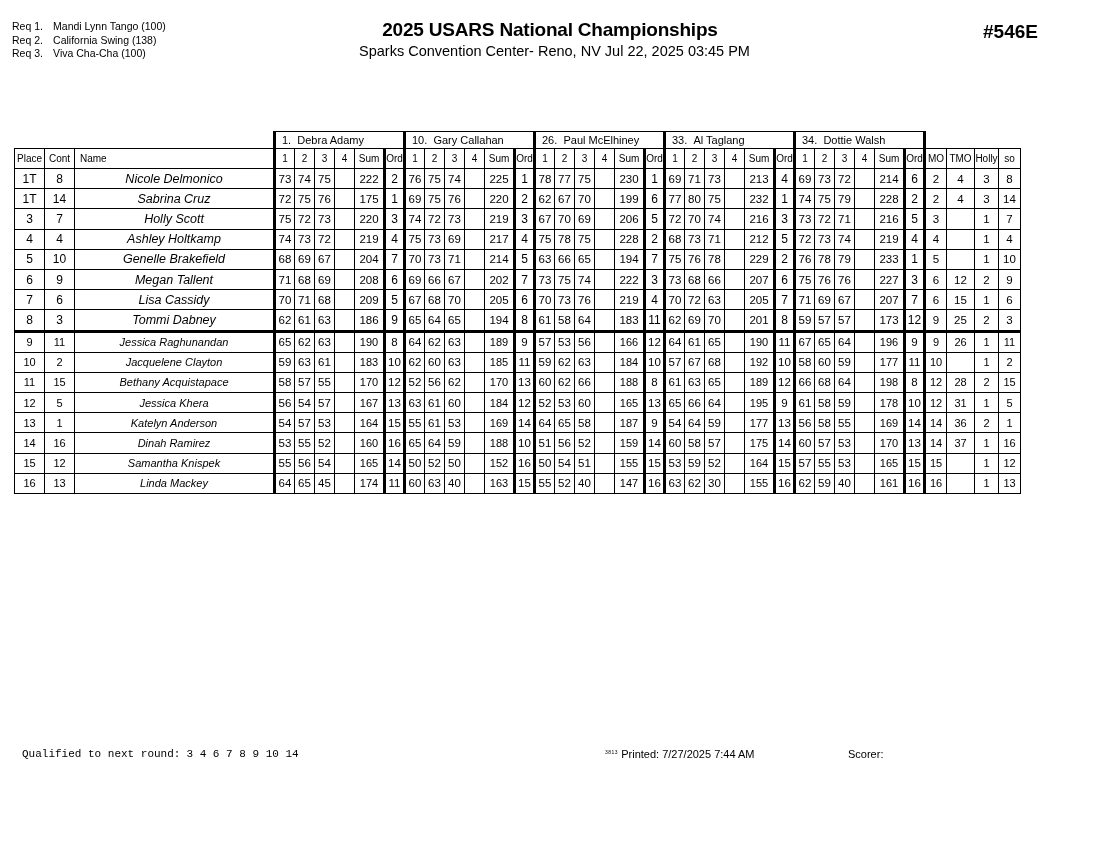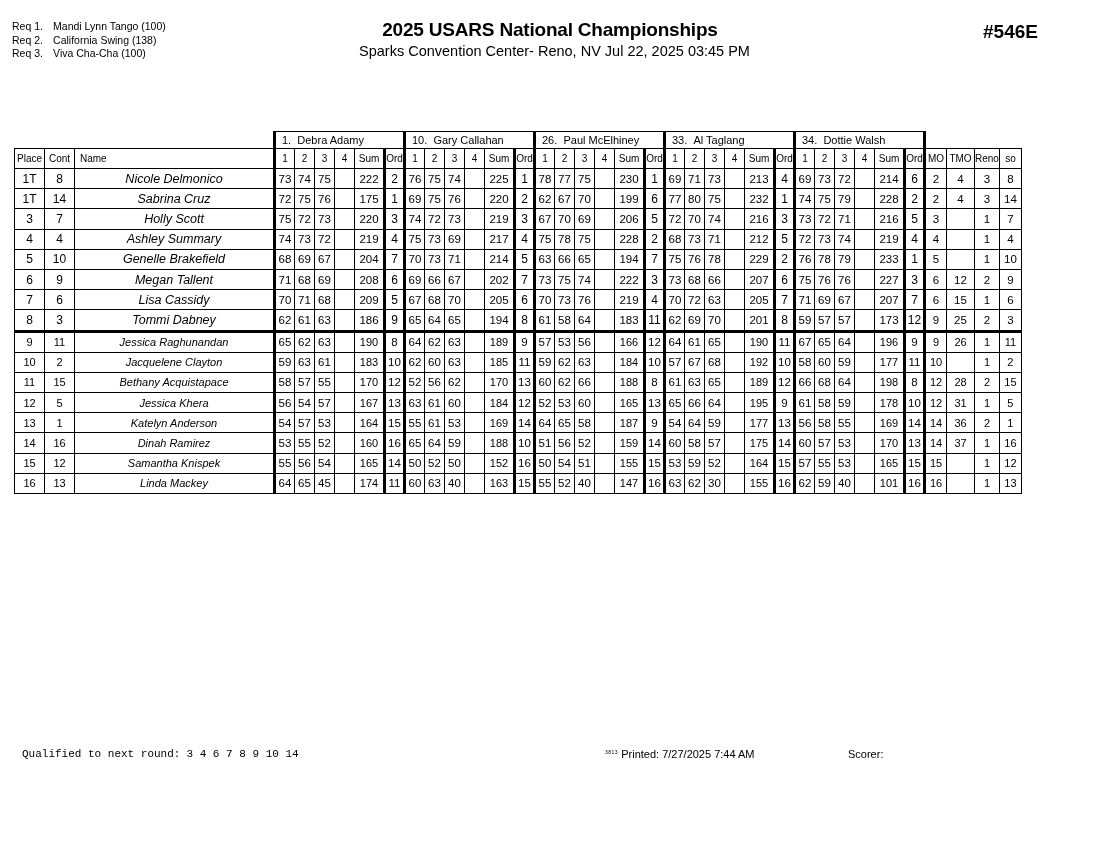--- a/index.html
+++ b/index.html
@@ -247,21 +247,21 @@
         <td class="collab">Sum</td>
         <td class="collab tk-l">Ord</td>
         <td class="collab tk-l">1</td>
         <td class="collab">2</td>
         <td class="collab">3</td>
         <td class="collab">4</td>
         <td class="collab">Sum</td>
         <td class="collab tk-l tk-r">Ord</td>
         <td class="collab">MO</td>
         <td class="collab">TMO</td>
-        <td class="collab">Reno</td>
+        <td class="collab">Holly</td>
         <td class="collab">so</td>
       </tr>
   </thead>
   <tbody id="sheet-body">
       <tr class="datarow top8">
         <td class="c-place">1T</td>
         <td class="c-cont">8</td>
         <td class="c-name">Nicole Delmonico</td>
         <td class="c-score tk-l">73</td>
         <td class="c-score">74</td>
@@ -372,21 +372,21 @@
         <td class="c-sum">216</td>
         <td class="c-ord tk-l tk-r">5</td>
         <td class="c-mo">3</td>
         <td class="c-tmo"></td>
         <td class="c-rule">1</td>
         <td class="c-so">7</td>
       </tr>
       <tr class="datarow top8">
         <td class="c-place">4</td>
         <td class="c-cont">4</td>
-        <td class="c-name">Ashley Summary</td>
+        <td class="c-name">Ashley Holtkamp</td>
         <td class="c-score tk-l">74</td>
         <td class="c-score">73</td>
         <td class="c-score">72</td>
         <td class="c-score"></td>
         <td class="c-sum">219</td>
         <td class="c-ord tk-l">4</td>
         <td class="c-score tk-l">75</td>
         <td class="c-score">73</td>
         <td class="c-score">69</td>
         <td class="c-score"></td>
@@ -869,21 +869,21 @@
         <td class="c-score tk-l">63</td>
         <td class="c-score">62</td>
         <td class="c-score">30</td>
         <td class="c-score"></td>
         <td class="c-sum">155</td>
         <td class="c-ord tk-l">16</td>
         <td class="c-score tk-l">62</td>
         <td class="c-score">59</td>
         <td class="c-score">40</td>
         <td class="c-score"></td>
-        <td class="c-sum">101</td>
+        <td class="c-sum">161</td>
         <td class="c-ord tk-l tk-r">16</td>
         <td class="c-mo">16</td>
         <td class="c-tmo"></td>
         <td class="c-rule">1</td>
         <td class="c-so">13</td>
       </tr>
     </tbody>
 </table>
 
 <div id="footer">

